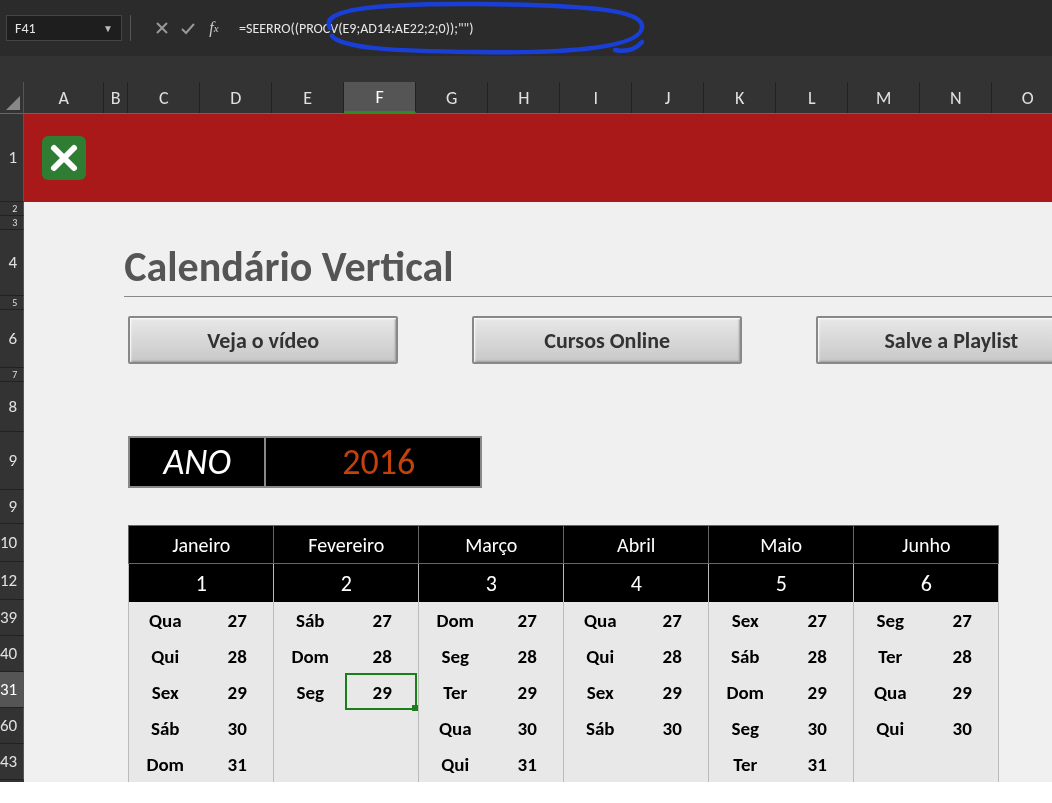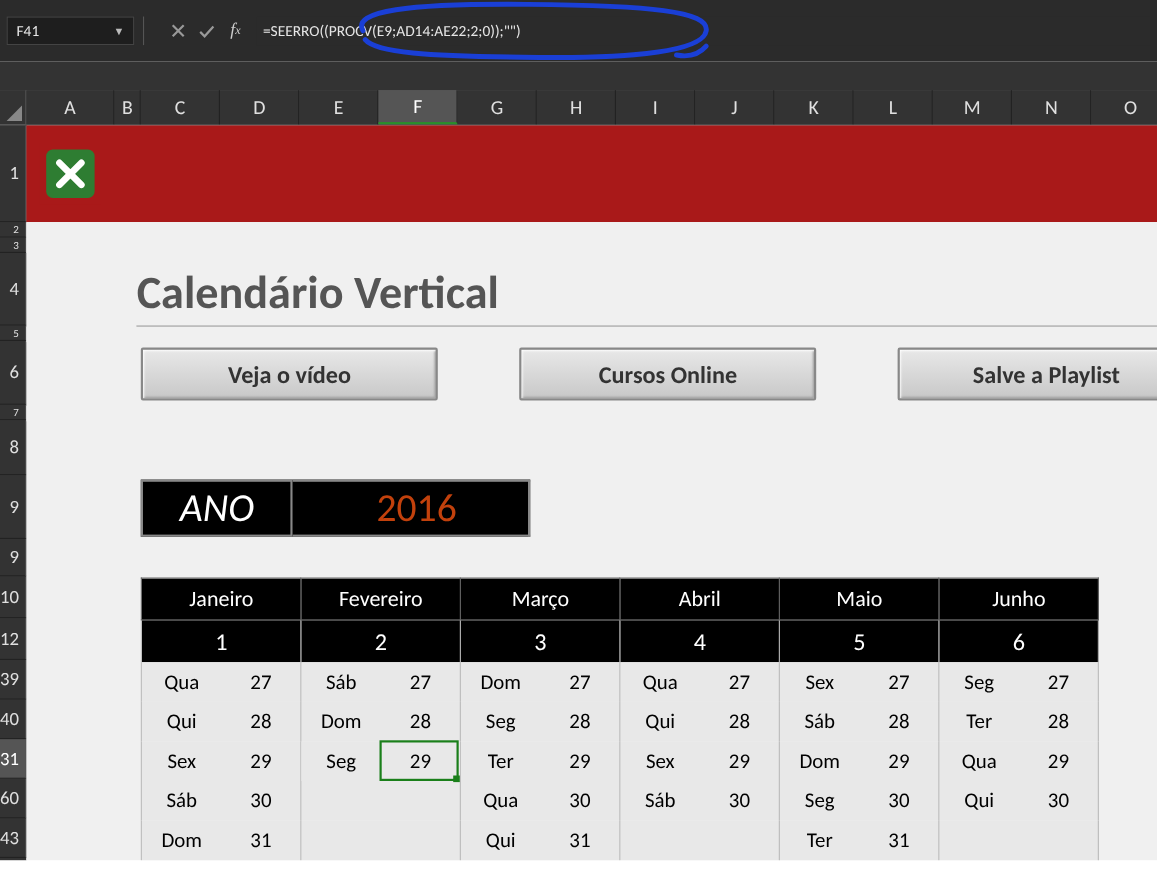--- a/index.html
+++ b/index.html
@@ -68,21 +68,21 @@
 
   .ano-row { display: flex; height: 58px; padding-left: 104px; align-items: center; }
   .ano-cell { width: 138px; height: 52px; background: #000; color: #fff; font-size: 36px; display: flex; align-items: center; justify-content: center; border: 2px solid #888; font-weight: 400; font-style: italic; }
   .year-cell { width: 216px; height: 52px; background: #000; color: #c2410c; font-size: 36px; display: flex; align-items: center; justify-content: center; border: 2px solid #888; border-left: none; font-weight: 400; padding-left: 11px; }
 
   .cal-wrapper { padding-left: 104px; }
   .cal-table { border-collapse: collapse; }
   .cal-table th { background: #000; color: #fff; font-size: 20px; font-weight: 400; height: 38px; border: 1px solid #666; text-align: center; }
   .cal-table th.month { width: 144px; }
   .cal-table td { background: #e8e8e8; font-size: 19px; height: 36px; border-left: 1px solid #bbb; border-right: 1px solid #bbb; padding: 0; }
-  .cal-table td .pair { display: flex; height: 100%; }
+  .cal-table td .pair { display: flex; height: 100%; font-weight: bold; }
   .cal-table td .day { width: 72px; display: flex; align-items: center; justify-content: center; }
   .cal-table td .num { width: 72px; display: flex; align-items: center; justify-content: center; }
   .cal-table tr.numrow td { background: #000; color: #fff; text-align: center; font-size: 22px; }
   .cal-table tr.numrow td .single { display:flex; align-items:center; justify-content:center; height:38px; }
 
   .sel-cell { position: absolute; border: 2px solid #1a7f1a; background: transparent; pointer-events: none; }
   .sel-handle { position: absolute; width: 6px; height: 6px; background: #1a7f1a; right: -3px; bottom: -3px; }
 
 </style>
 </head>

